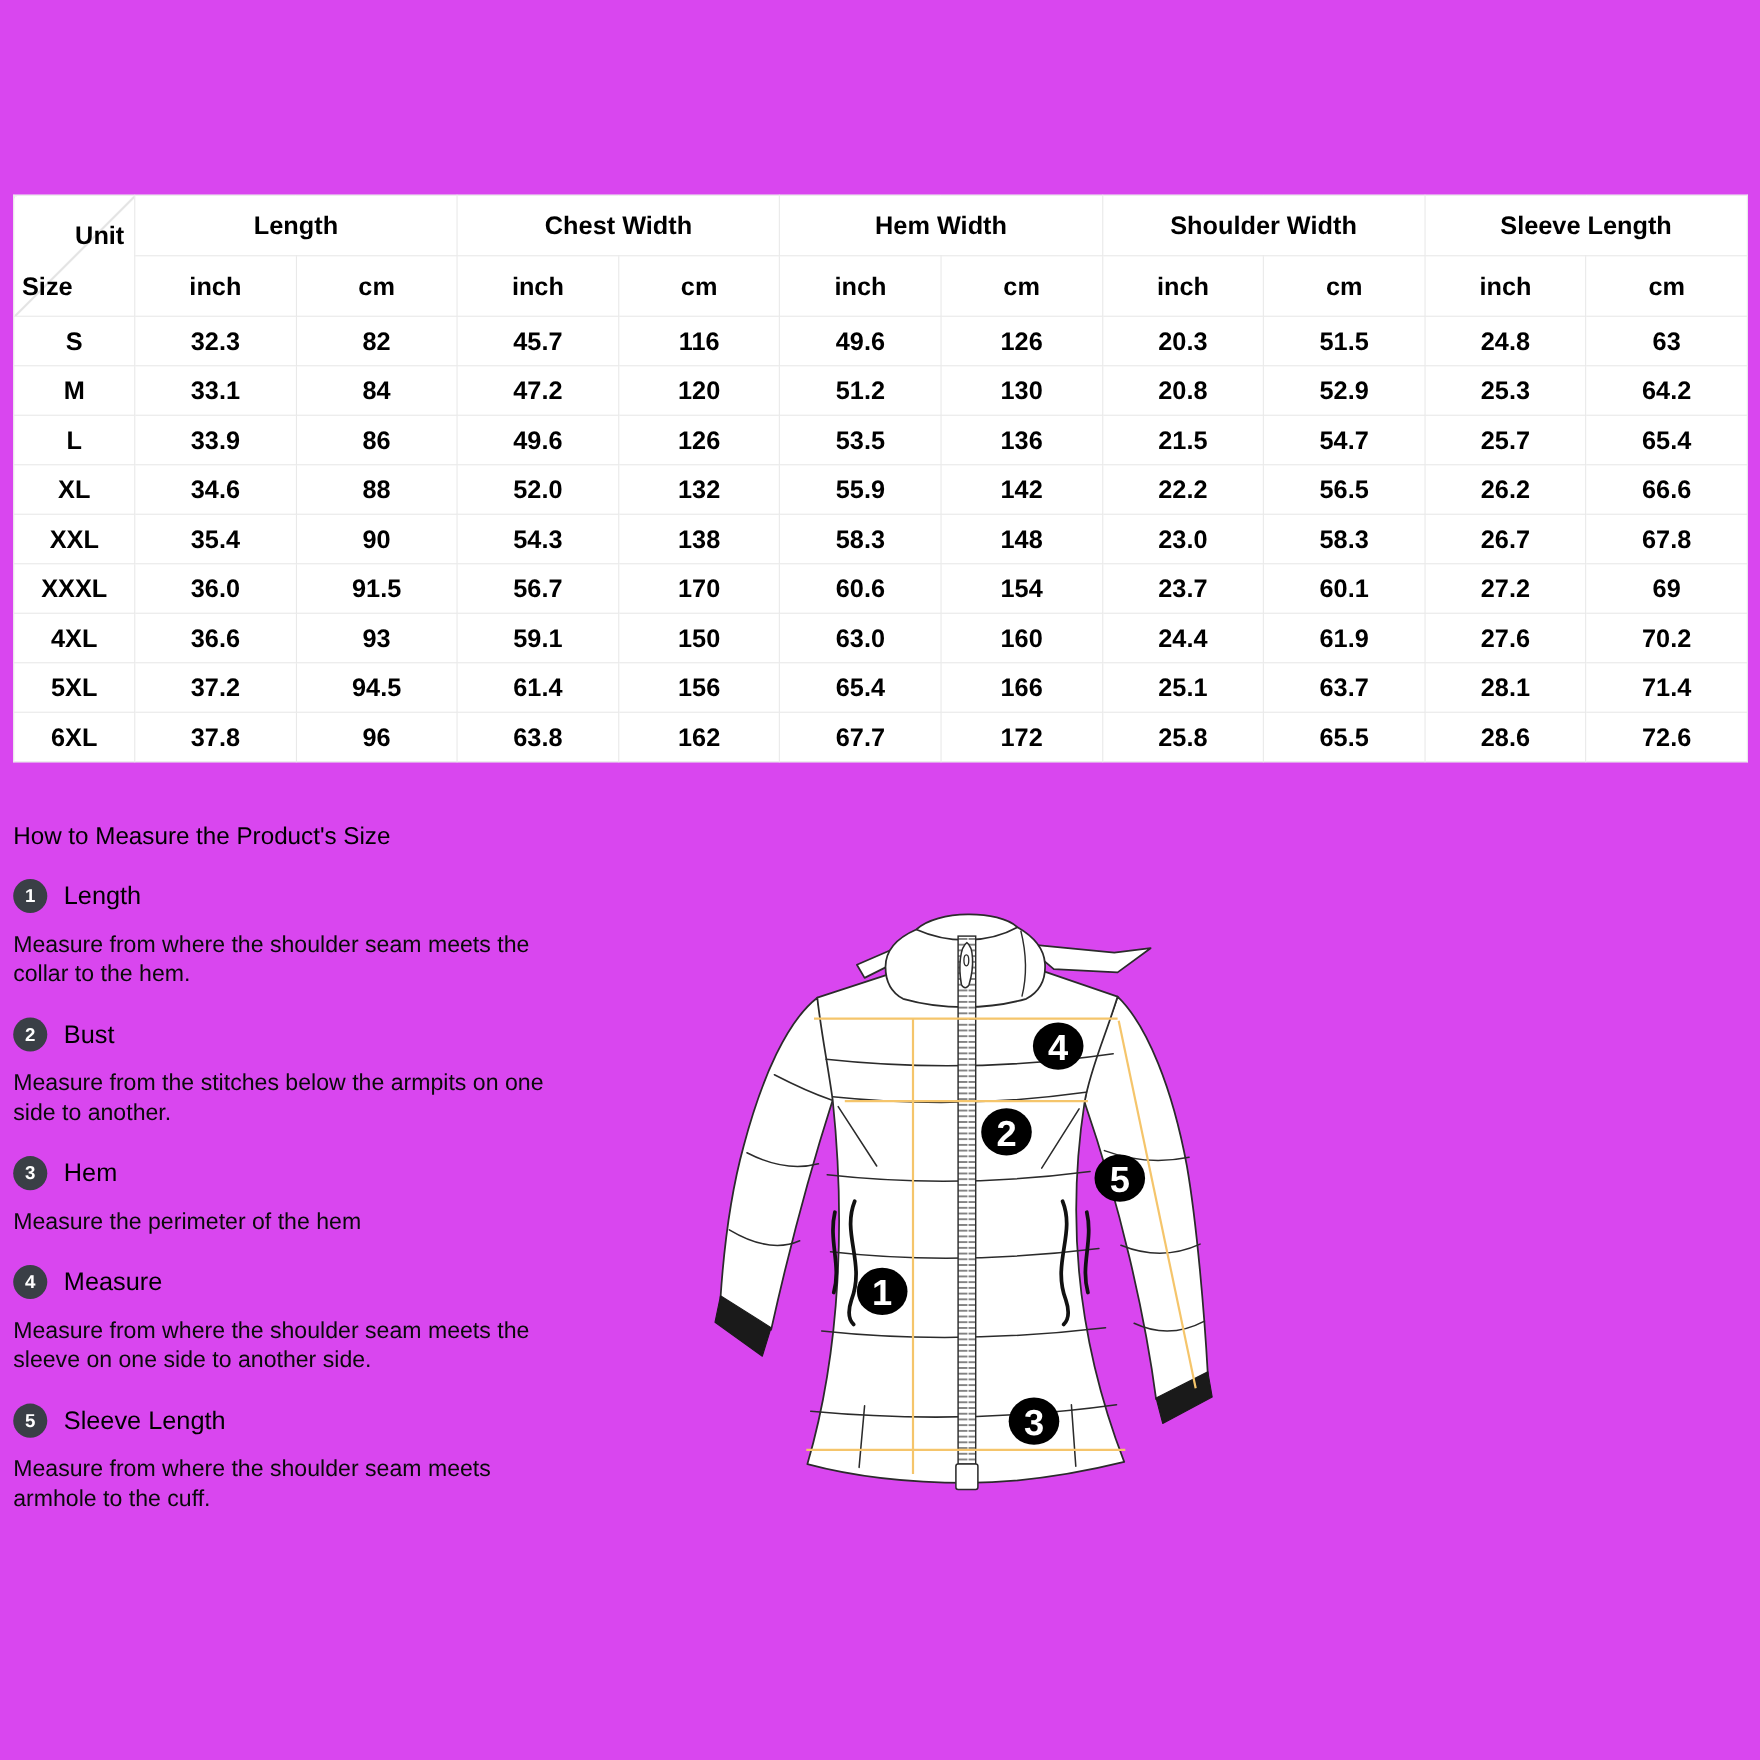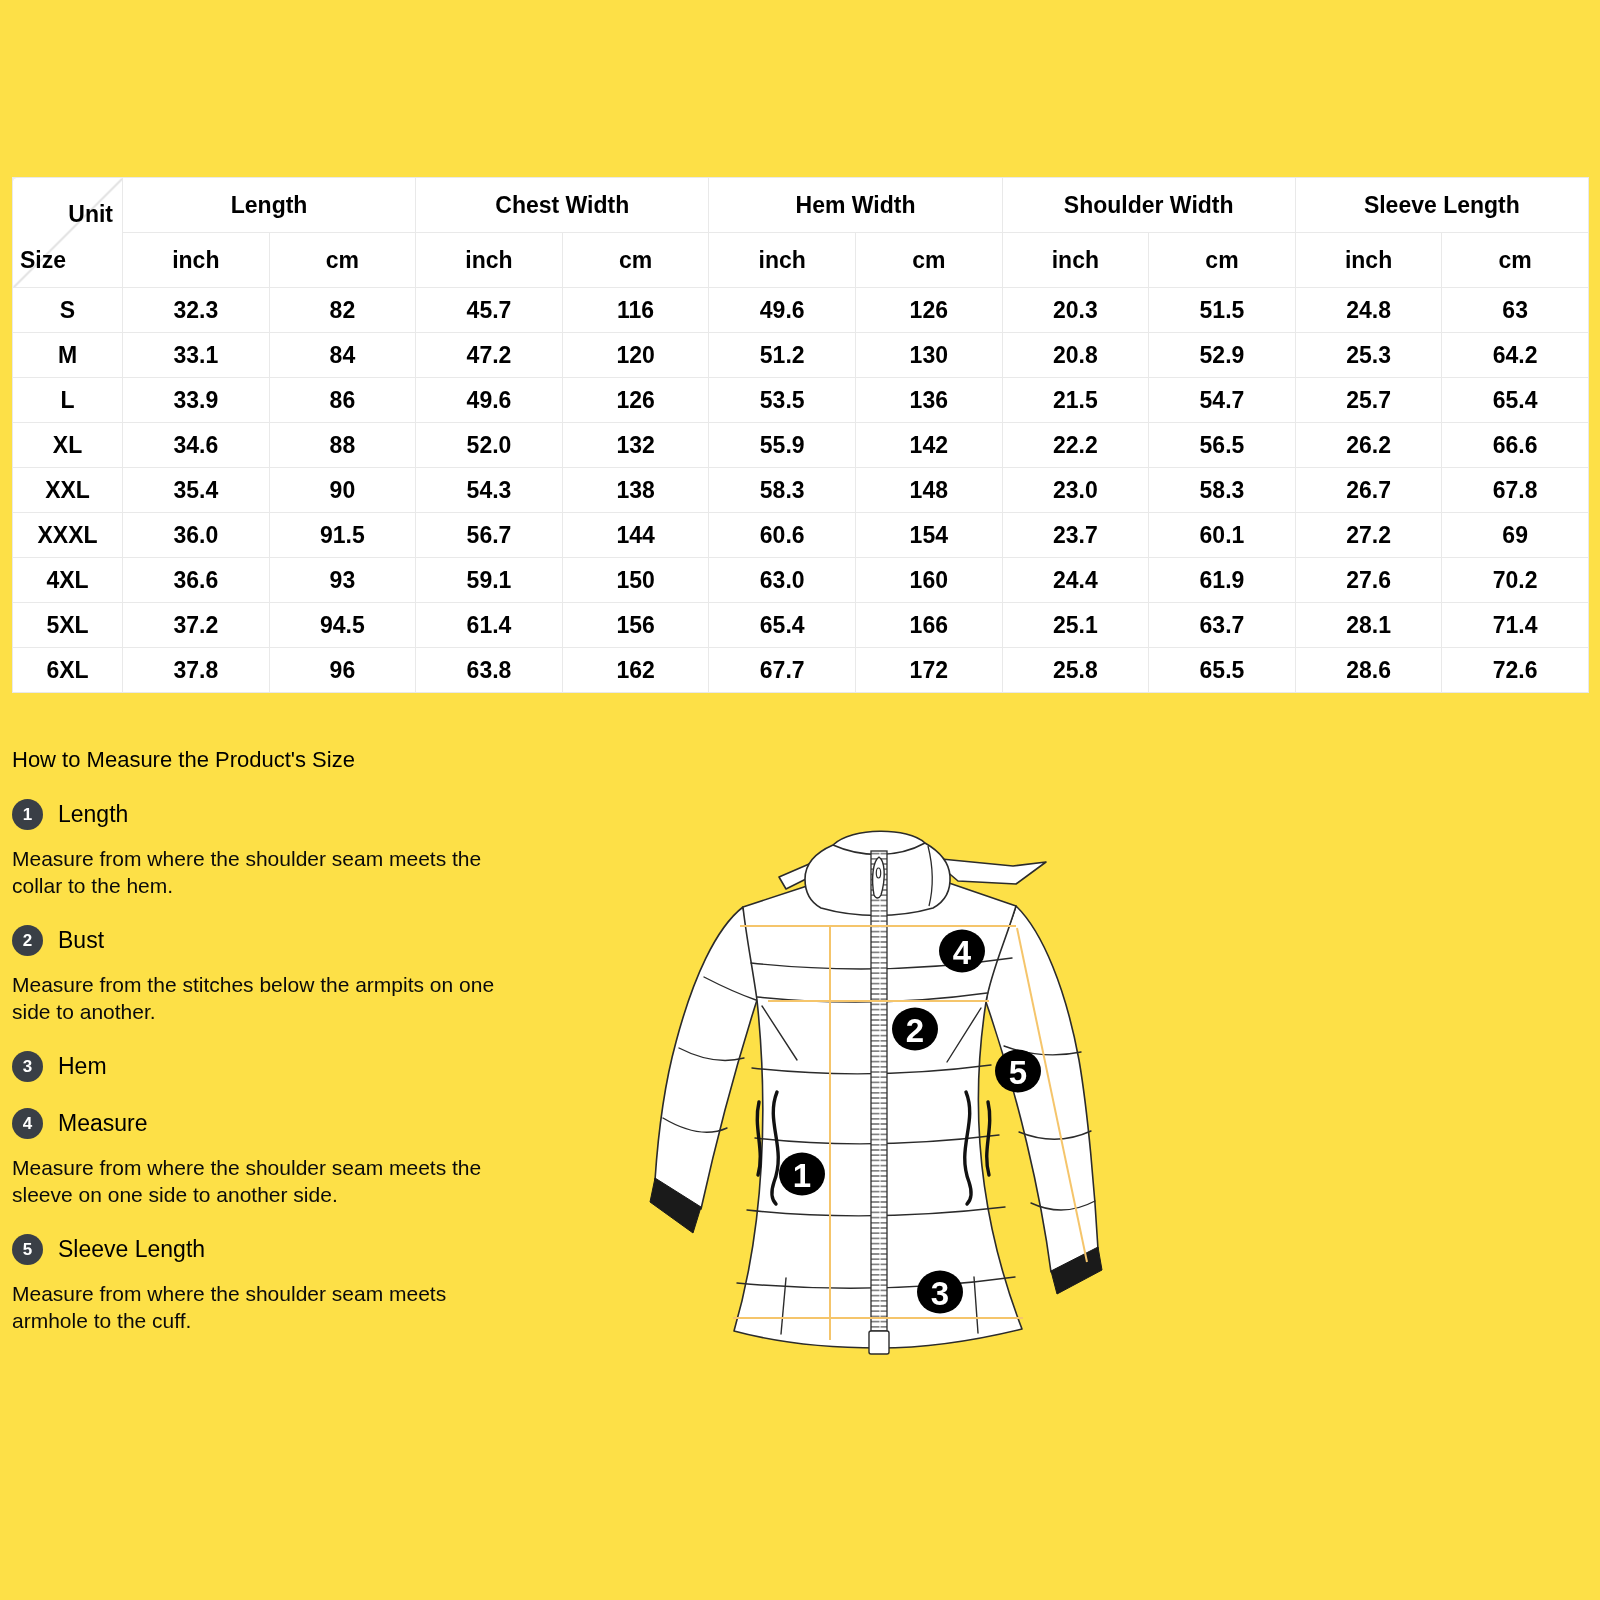--- a/index.html
+++ b/index.html
@@ -1,17 +1,17 @@
 <!DOCTYPE html>
 <html><head>
 <meta charset="utf-8">
 <style>
   html,body{margin:0;padding:0;background:#fff;}
   body{width:1600px;height:1600px;font-family:"Liberation Sans",sans-serif;color:#000;}
-  .page{position:relative;width:1600px;height:1600px;overflow:hidden;background:#fde047;}
+  .page{position:relative;width:1600px;height:1600px;overflow:hidden;background:#d946ef;}
 
   
   .size-table{position:absolute;left:12px;top:177px;width:1576px;border-collapse:collapse;table-layout:fixed;background:#fff;}
   .size-table th,.size-table td{border:1px solid #e9e9e9;text-align:center;vertical-align:middle;
     font-weight:700;font-size:23px;color:#000;padding:0;overflow:hidden;}
   .size-table thead tr{height:55px;}
   .size-table tbody tr{height:45px;}
   .corner{position:relative;background:
     linear-gradient(to bottom right,transparent calc(50% - 0.8px),#e3e3e3 calc(50% - 0.8px),#e3e3e3 calc(50% + 0.8px),transparent calc(50% + 0.8px));}
   .corner .corner-top{position:absolute;top:23px;right:9px;}
@@ -141,21 +141,21 @@
           <td>23.0</td>
           <td>58.3</td>
           <td>26.7</td>
           <td>67.8</td>
         </tr>
         <tr>
           <th>XXXL</th>
           <td>36.0</td>
           <td>91.5</td>
           <td>56.7</td>
-          <td>144</td>
+          <td>170</td>
           <td>60.6</td>
           <td>154</td>
           <td>23.7</td>
           <td>60.1</td>
           <td>27.2</td>
           <td>69</td>
         </tr>
         <tr>
           <th>4XL</th>
           <td>36.6</td>
@@ -213,20 +213,21 @@
       <span class="badge">2</span>
       <span class="item-label">Bust</span>
     </div>
     <div class="measure-desc">Measure from the stitches below the armpits on one
 side to another.</div>
 
     <div class="measure-item">
       <span class="badge">3</span>
       <span class="item-label">Hem</span>
     </div>
+    <div class="measure-desc">Measure the perimeter of the hem</div>
 
     <div class="measure-item">
       <span class="badge">4</span>
       <span class="item-label">Measure</span>
     </div>
     <div class="measure-desc">Measure from where the shoulder seam meets the
 sleeve on one side to another side.</div>
 
     <div class="measure-item">
       <span class="badge">5</span>

